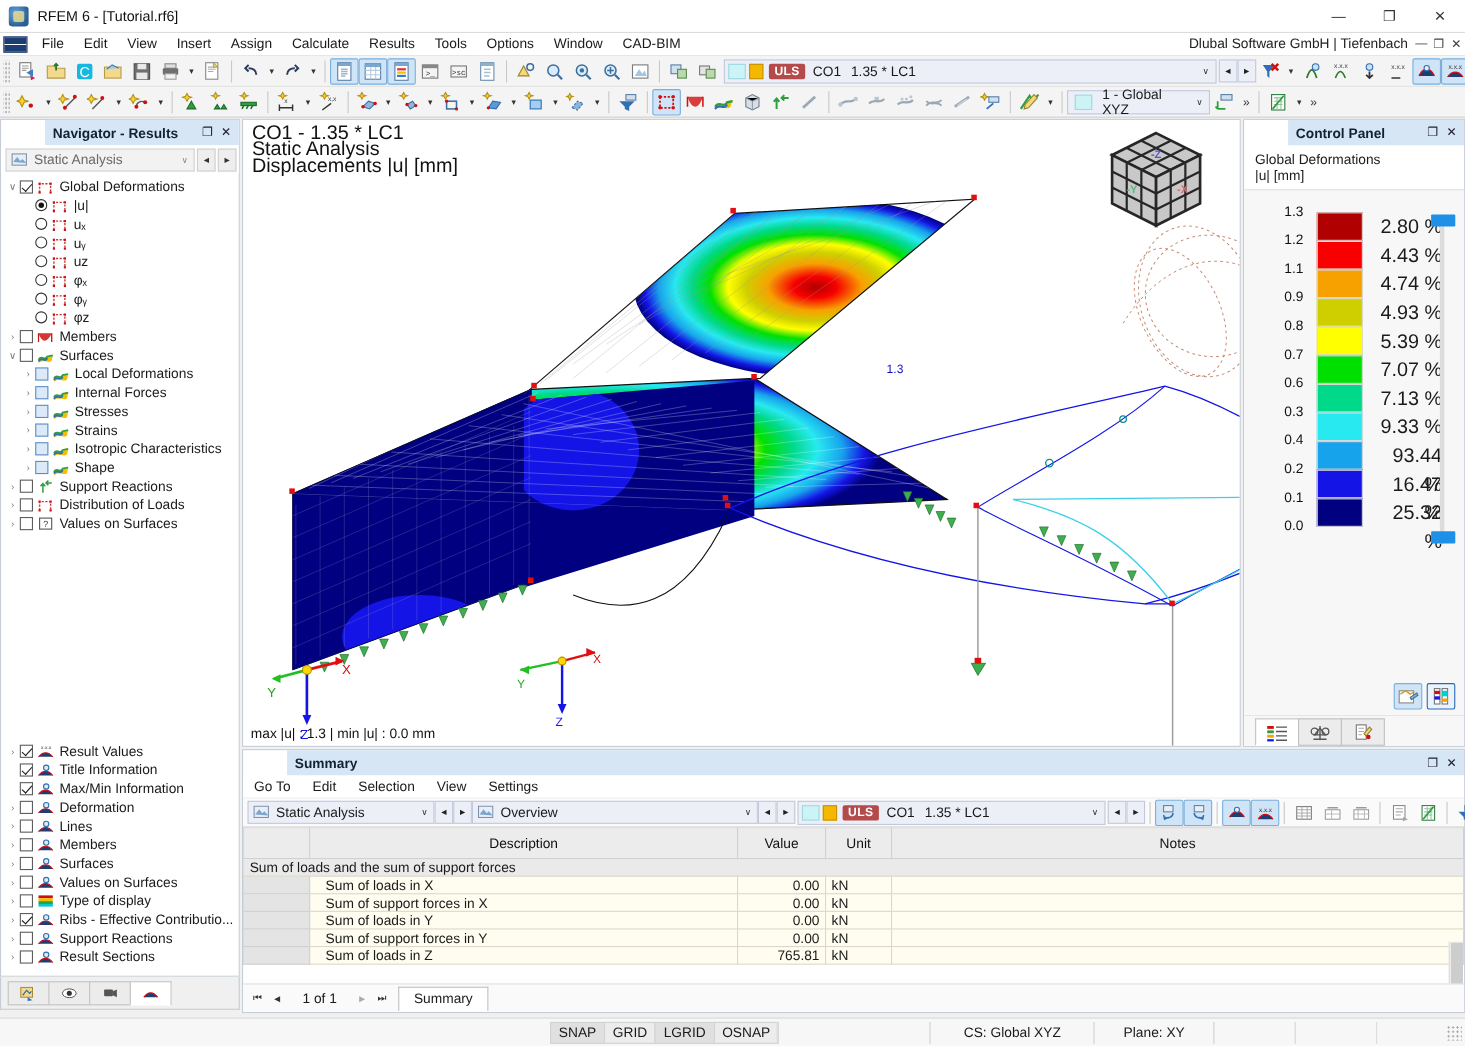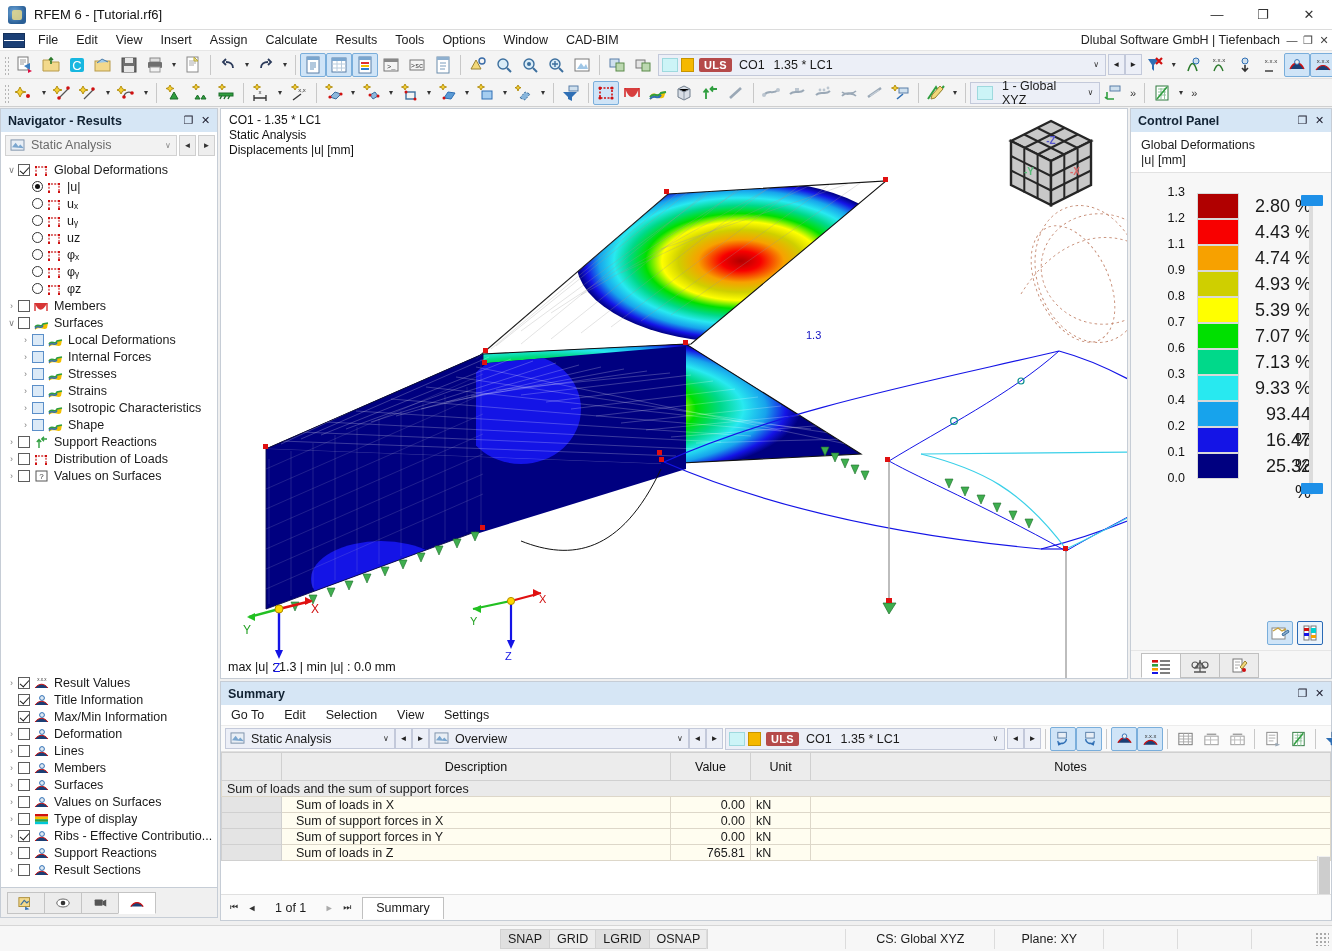--- a/index.html
+++ b/index.html
@@ -109,21 +109,21 @@
   .cs-combo .lbl { font-size:12.5px; margin-left:6px; flex:1; }
 
   
   .navigator {
     position:absolute; left:0; top:108px; width:218px; height:780px;
     background:#ffffff; border:1px solid #c6cdd6;
     display:flex; flex-direction:column;
   }
   .panel-header {
     height:23px; background:#d6e6f5; display:flex; align-items:center;
-    padding:0 3px 0 7px; flex:0 0 auto;
+    padding:0 3px 0 7px; flex:0 0 auto;margin-left:40px;
   }
   .panel-header .ttl { font-weight:bold; font-size:12.5px; color:#123; flex:1; }
   .hdr-btn { width:17px; height:17px; display:flex; align-items:center; justify-content:center;
     font-size:11px; color:#223; }
 
   .nav-select-row {
     height:26px; display:flex; align-items:center; background:#ffffff;
     padding:0 2px 0 4px; flex:0 0 auto;
   }
   .nav-select {
@@ -158,21 +158,21 @@
   }
   .nb-tab { width:38px; height:22px; background:#ececec; border:1px solid #c4c4c4;
     display:flex; align-items:center; justify-content:center; margin-right:-1px; }
   .nb-tab.sel { background:#fff; border-bottom-color:#fff; }
 
   
   .viewport {
     position:absolute; left:220px; top:108px; width:908px; height:571px;
     background:#ffffff; border:1px solid #c6cdd6; overflow:hidden;
   }
-  .vp-title { position:absolute; left:8px; top:4px; font-size:12px; line-height:15px; color:#111; }
+  .vp-title { position:absolute; left:8px; top:4px; font-size:18px; line-height:15px; color:#111; }
   .vp-footer {
     position:absolute; left:220px; top:655px; width:908px; height:24px;
     font-size:12.5px; color:#111; padding-left:8px; line-height:24px;
     background:transparent; pointer-events:none;
   }
 
   
   .controlpanel {
     position:absolute; left:1130px; top:108px; width:202px; height:571px;
     background:#ffffff; border:1px solid #c6cdd6; display:flex; flex-direction:column;
@@ -1684,20 +1684,27 @@
             </tr>
             <tr>
               <td class="rowhdr"></td>
               <td class="desc">Sum of support forces in X</td>
               <td class="val">0.00</td>
               <td class="unit">kN</td>
               <td class="notes"></td>
             </tr>
             <tr>
               <td class="rowhdr"></td>
+              <td class="desc">Sum of loads in Y</td>
+              <td class="val">0.00</td>
+              <td class="unit">kN</td>
+              <td class="notes"></td>
+            </tr>
+            <tr>
+              <td class="rowhdr"></td>
               <td class="desc">Sum of support forces in Y</td>
               <td class="val">0.00</td>
               <td class="unit">kN</td>
               <td class="notes"></td>
             </tr>
             <tr>
               <td class="rowhdr"></td>
               <td class="desc">Sum of loads in Z</td>
               <td class="val">765.81</td>
               <td class="unit">kN</td>

